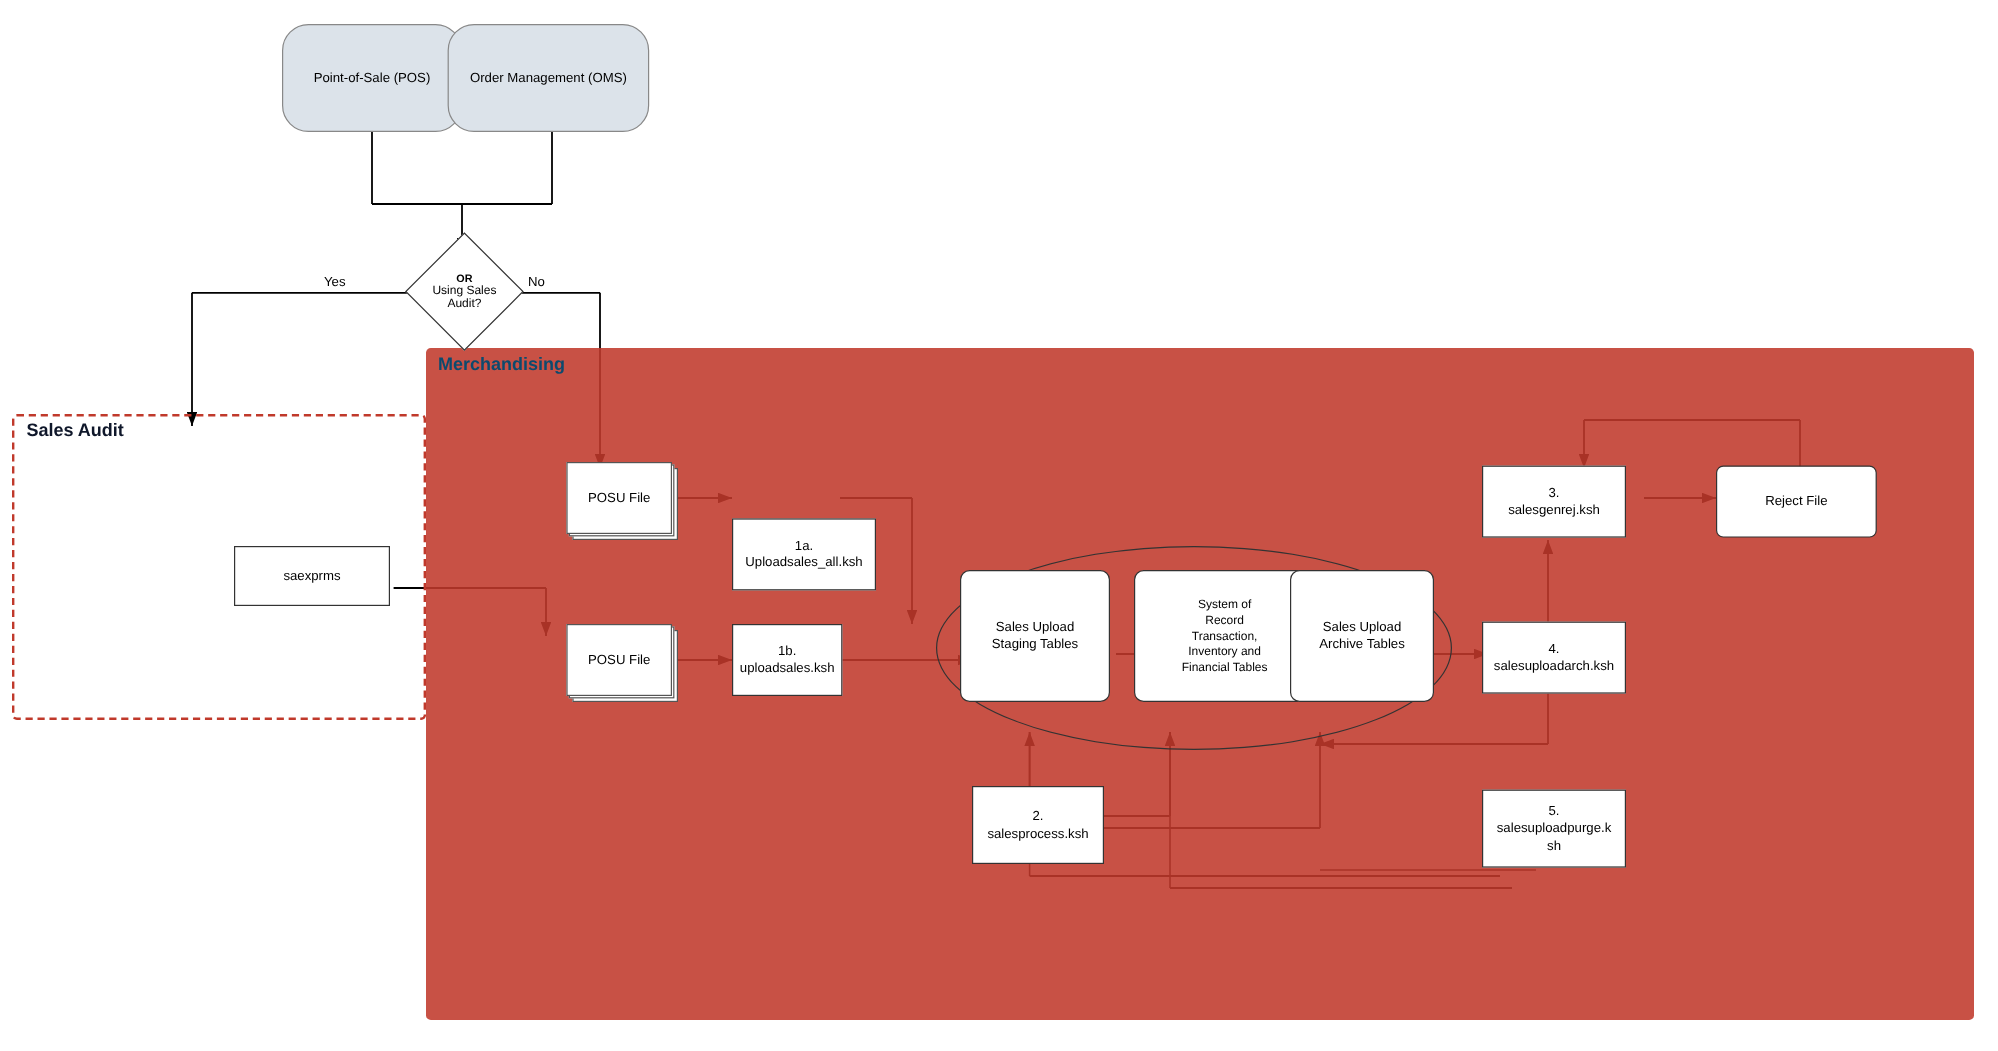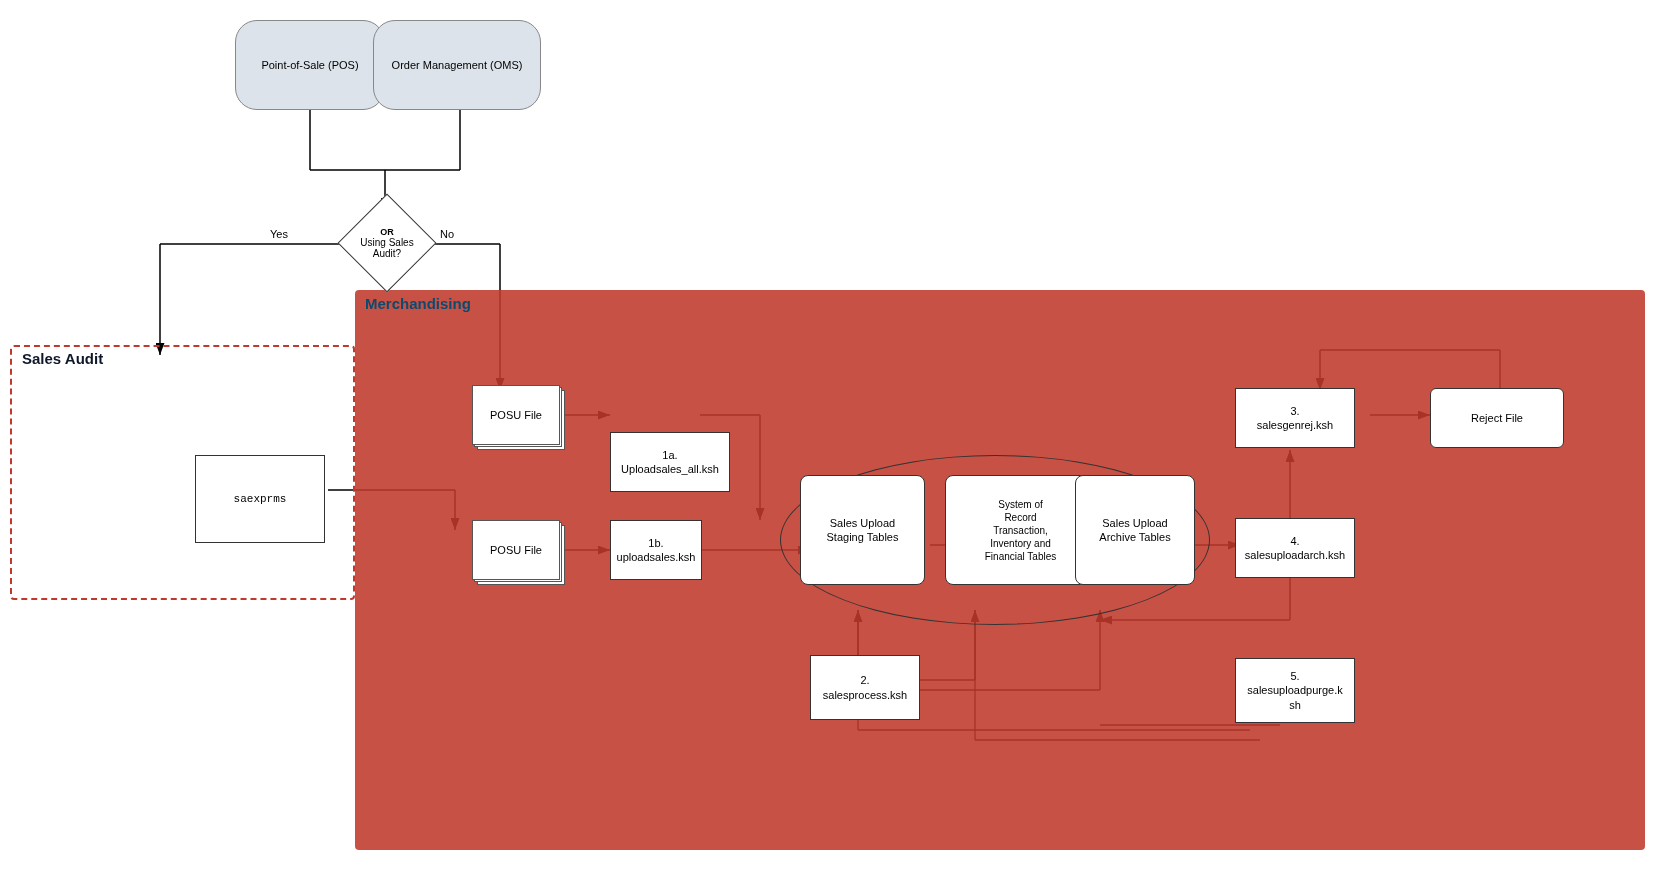--- a/index.html
+++ b/index.html
@@ -176,21 +176,21 @@
   </div>
 
   <div class="diamond-wrap" style="left:352px; top:208px; width:70px; height:70px;">
     <div class="diamond"></div>
     <div class="diamond-label">
       <div style="font-size:9px; font-weight:bold;">OR</div>
       <div style="font-size:10px;">Using Sales<br>Audit?</div>
     </div>
   </div>
 
-  <div class="rect" style="left:195px; top:455px; width:130px; height:88px;font-family:Liberation Mono, monospace;">
+  <div class="rect" style="left:195px; top:455px; width:130px; height:50px;">
     <span class="node-text">saexprms</span>
   </div>
 
   <div style="position:absolute; left:472px; top:385px;">
     <div style="position:absolute; left:5px; top:5px; width:88px; height:60px; background:#fff; border:1.5px solid #555;"></div>
     <div style="position:absolute; left:2px; top:2px; width:88px; height:60px; background:#fff; border:1.5px solid #555;"></div>
     <div style="position:absolute; left:0px; top:0px; width:88px; height:60px; background:#fff; border:1.5px solid #555; display:flex; align-items:center; justify-content:center; text-align:center;">
       <span class="node-text">POSU File</span>
     </div>
   </div>

